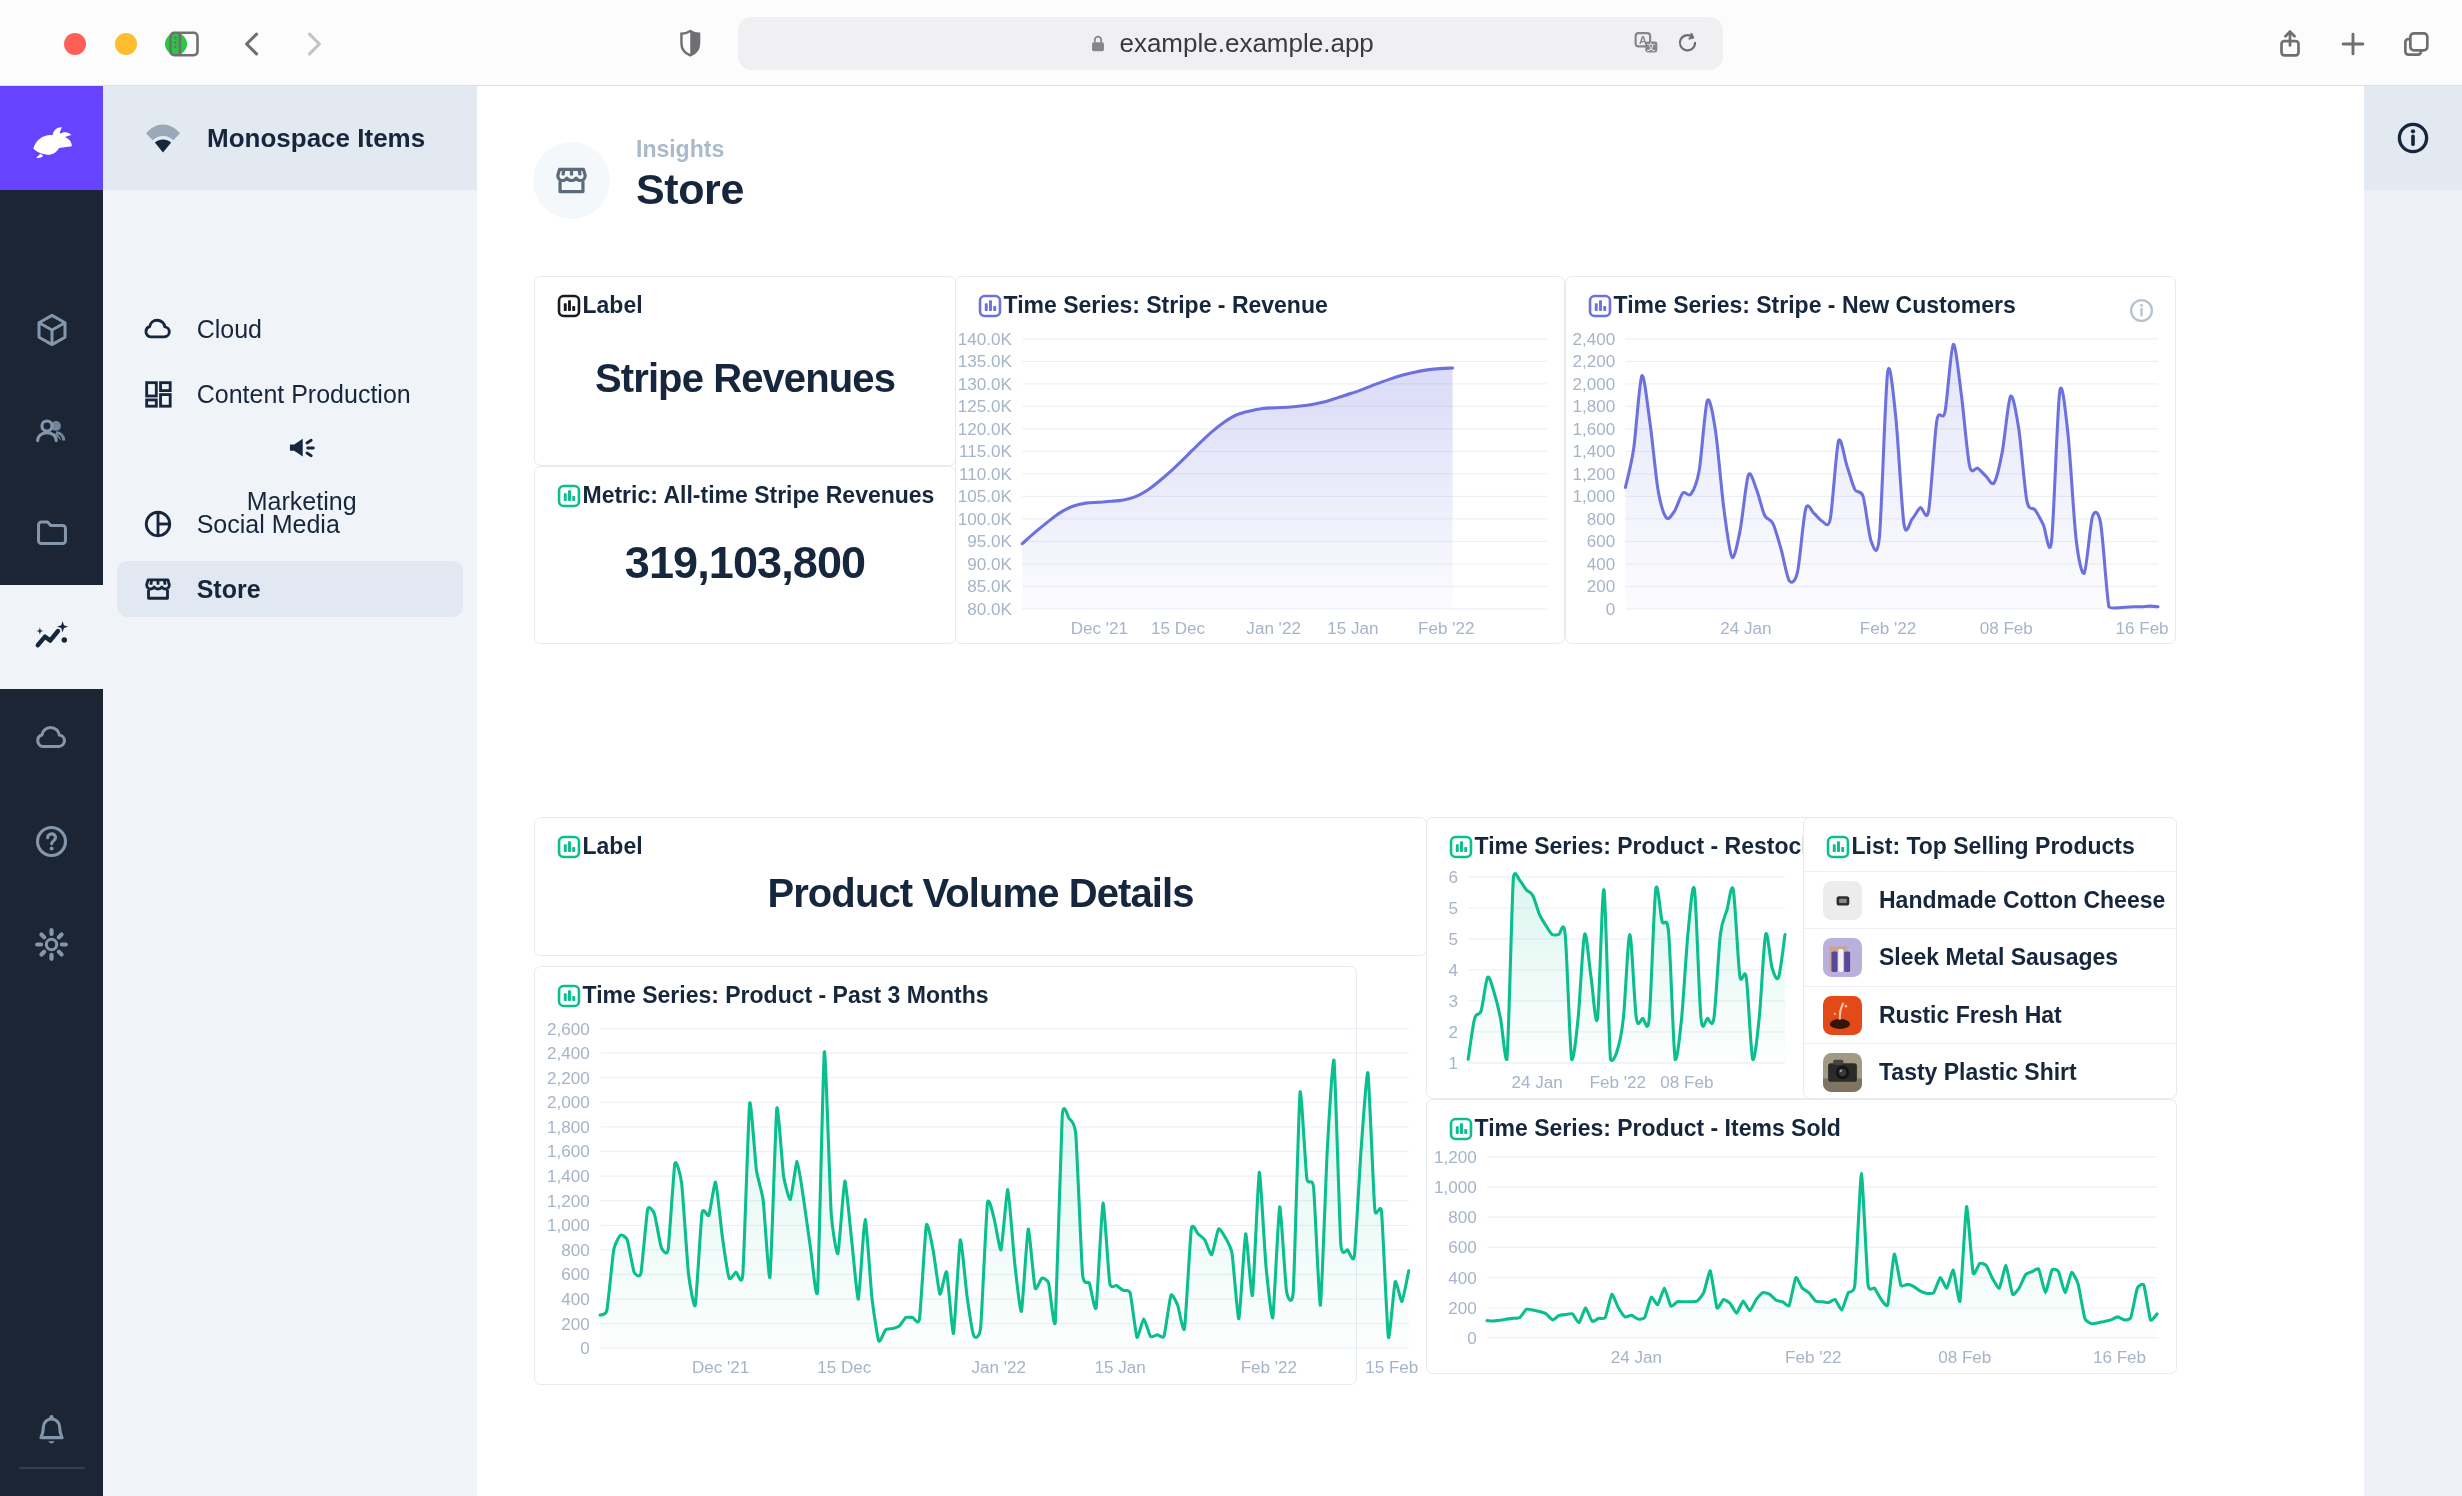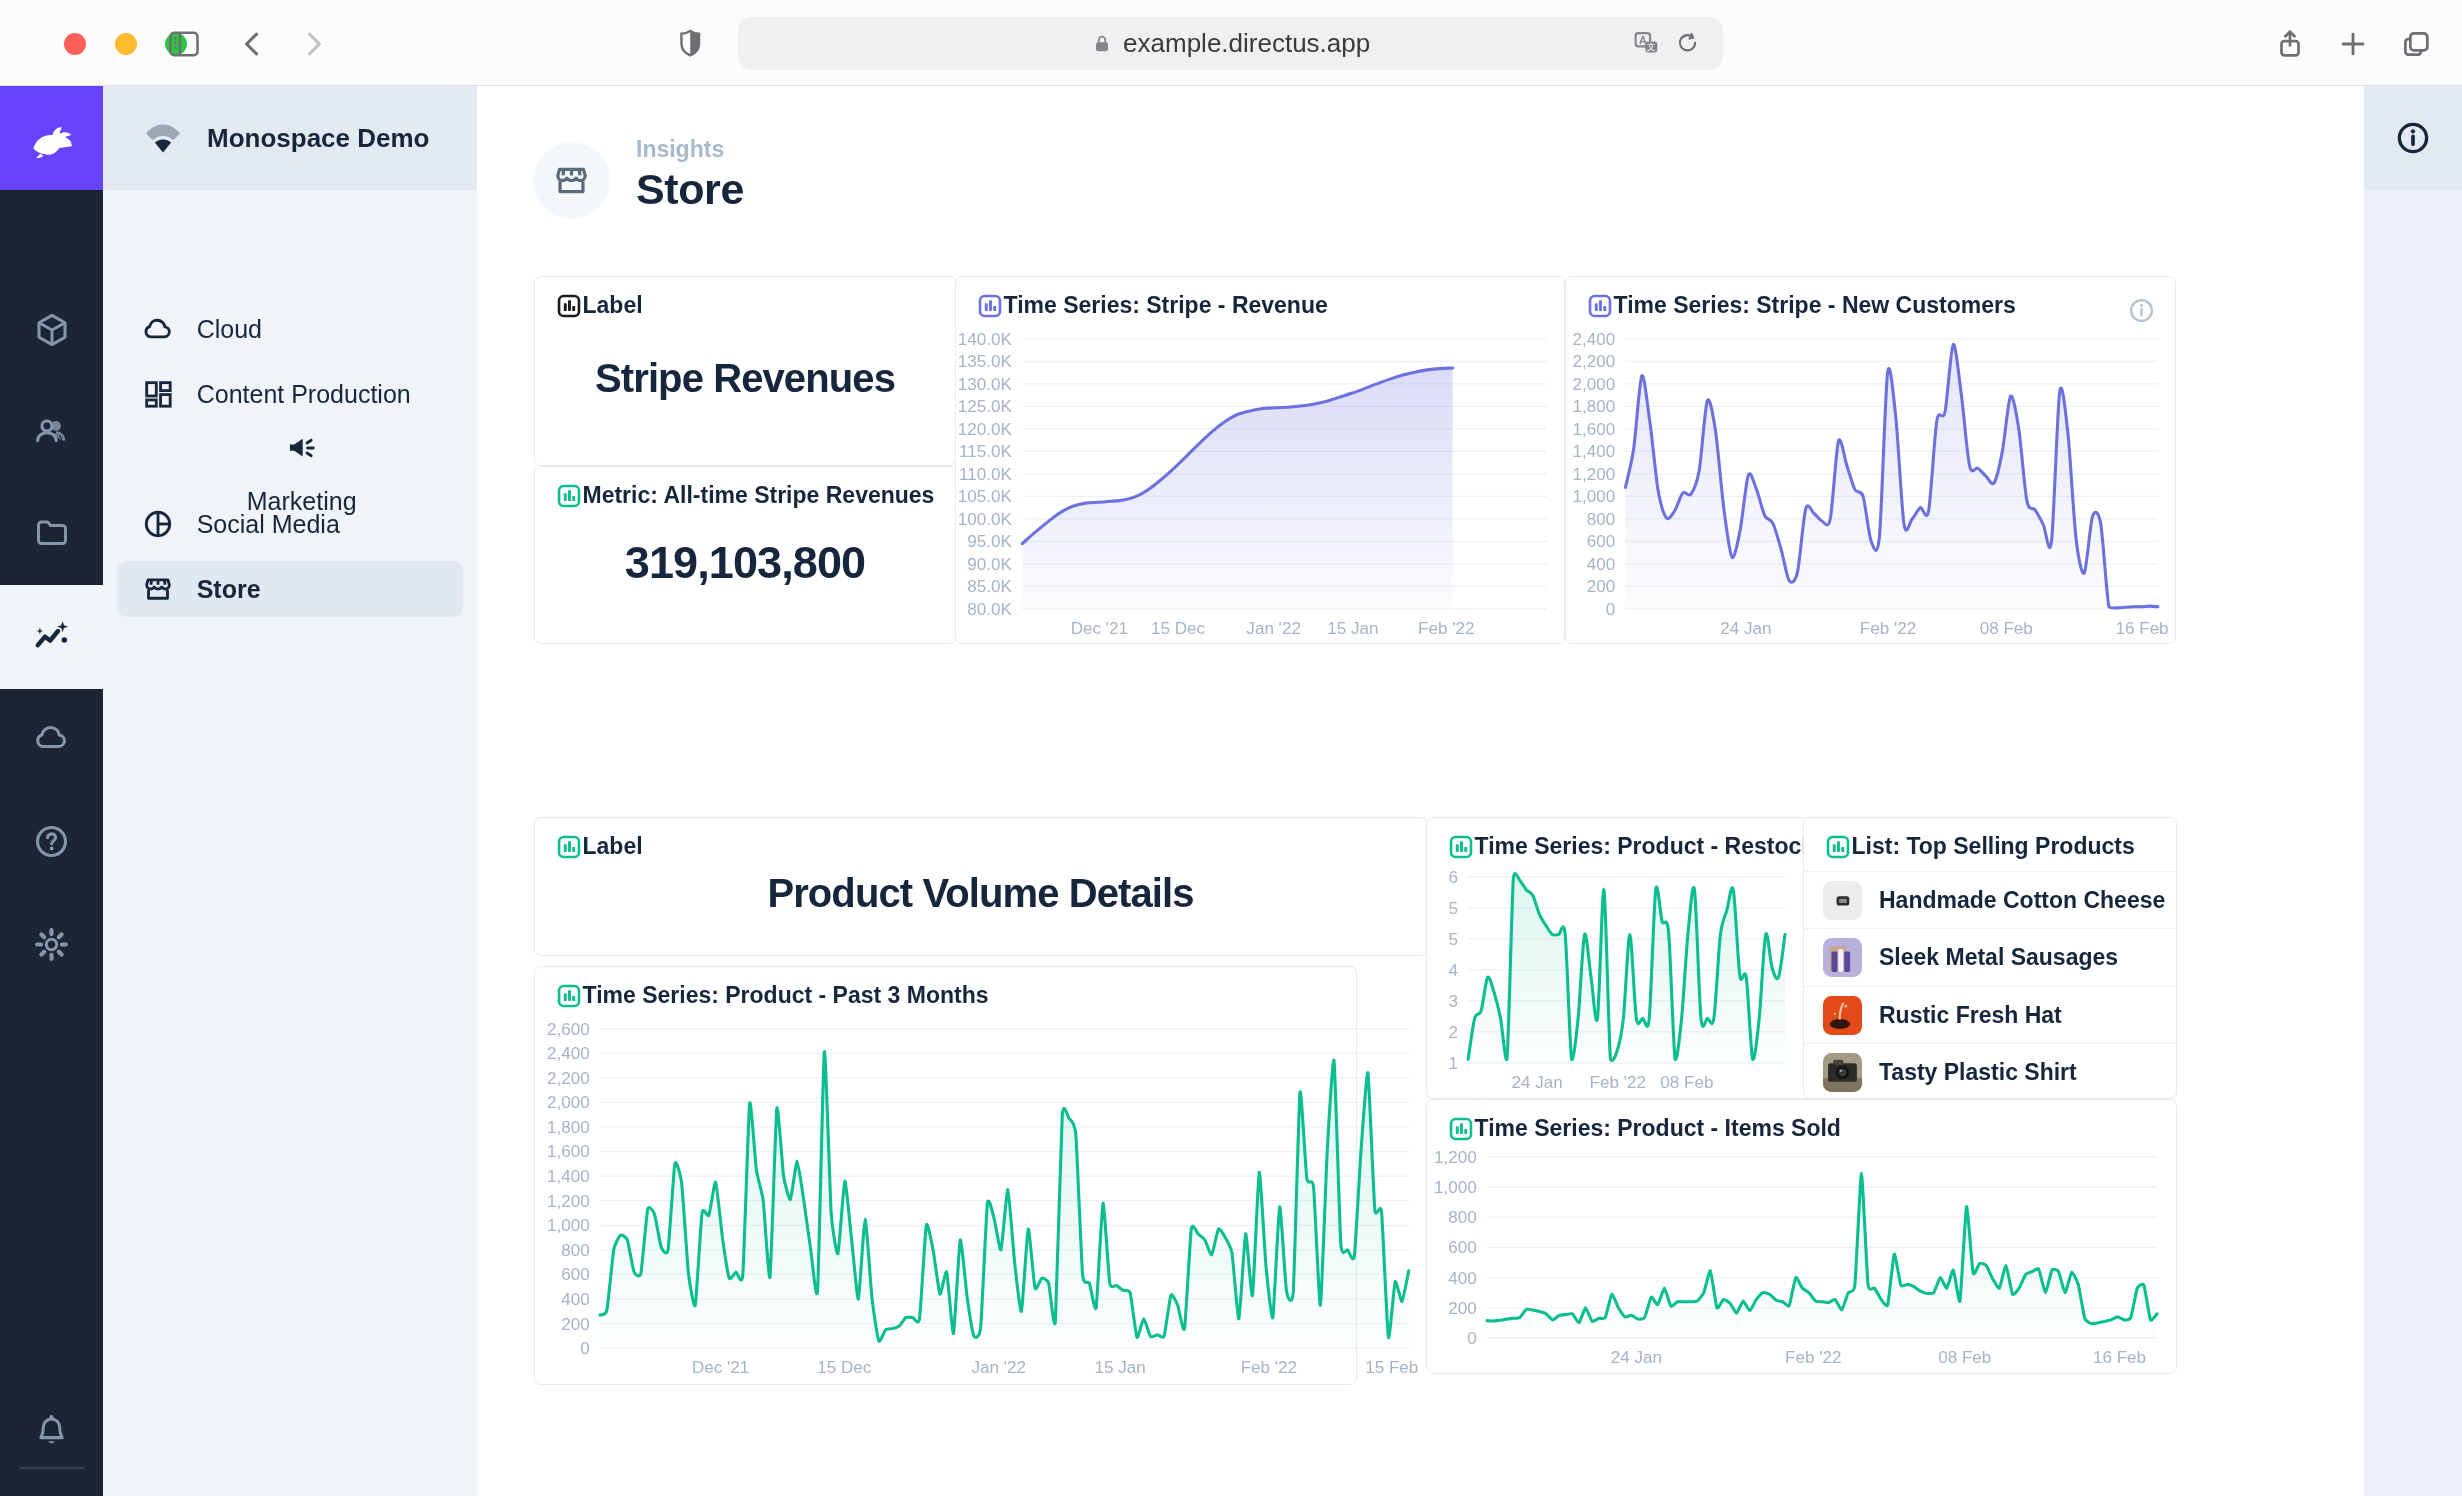--- a/index.html
+++ b/index.html
@@ -108,21 +108,21 @@
       </svg>
   </div>
 
   <div class="url-bar">
     <span style="display:flex;">
       <svg width="22" height="22" viewBox="0 0 24 24" fill="#86868B">
           <rect x="5.5" y="10" width="13" height="10" rx="2"></rect>
           <path d="M8.5 10 V7.5 C8.5 5.6 10.1 4 12 4 C13.9 4 15.5 5.6 15.5 7.5 V10" fill="none" stroke="#86868B" stroke-width="2"></path>
         </svg>
     </span>
-    <span>example.directus.app</span>
+    <span>example.example.app</span>
     <span class="url-side" style="right:62px;">
       <svg width="29" height="29" viewBox="0 0 24 24" style="font-size:30px">
           <rect x="3" y="3" width="12" height="11" rx="2.5" fill="none" stroke="#86868B" stroke-width="1.8"></rect>
           <text x="9" y="12" font-size="9" font-weight="bold" fill="#86868B" text-anchor="middle">A</text>
           <rect x="11" y="10" width="10" height="9" rx="2" fill="#86868B"></rect>
           <text x="16" y="17" font-size="7.5" fill="#fff" text-anchor="middle">文</text>
         </svg>
     </span>
     <span class="url-side" style="right:22px;">
       <svg width="26" height="26" viewBox="0 0 24 24" fill="none" stroke="#6E6E73" stroke-width="2" stroke-linecap="round">
@@ -223,21 +223,21 @@
 </div>
 
 <div class="nav-sidebar">
   <div class="nav-header">
     <span style="display:flex;">
       <svg width="44" height="44" viewBox="0 0 28 28">
           <path d="M3.2 11 C6.4 7.2 10 5.4 14 5.4 C18 5.4 21.6 7.2 24.8 11 L20.6 15.4 C18.7 13.6 16.5 12.7 14 12.7 C11.5 12.7 9.3 13.6 7.4 15.4 Z" fill="#9AA8B8"></path>
           <path d="M8.8 16.9 L14 23.2 L19.2 16.9 C17.7 15.6 15.9 14.9 14 14.9 C12.1 14.9 10.3 15.6 8.8 16.9 Z" fill="#16263C"></path>
         </svg>
     </span>
-    <span class="title">Monospace Demo</span>
+    <span class="title">Monospace Items</span>
   </div>
 
   <div class="nav-item" style="top:215px;">
     <span style="display:flex;">
       <svg width="34" height="34" viewBox="0 0 24 24" fill="none" stroke="#16263C" stroke-width="2" stroke-linejoin="round" stroke-linecap="round">
           <path d="M6.6 17.5 H16.5 C18.4 17.5 20 15.9 20 14 C20 12.2 18.6 10.7 16.8 10.5 C16.5 7.9 14.2 5.8 11.4 5.8 C8.7 5.8 6.5 7.8 6.1 10.4 C4.6 10.8 3.5 12.2 3.5 13.9 C3.5 15.9 5 17.5 6.6 17.5 Z"></path>
         </svg>
     </span>
     <span class="lbl">Cloud</span>
   </div>

